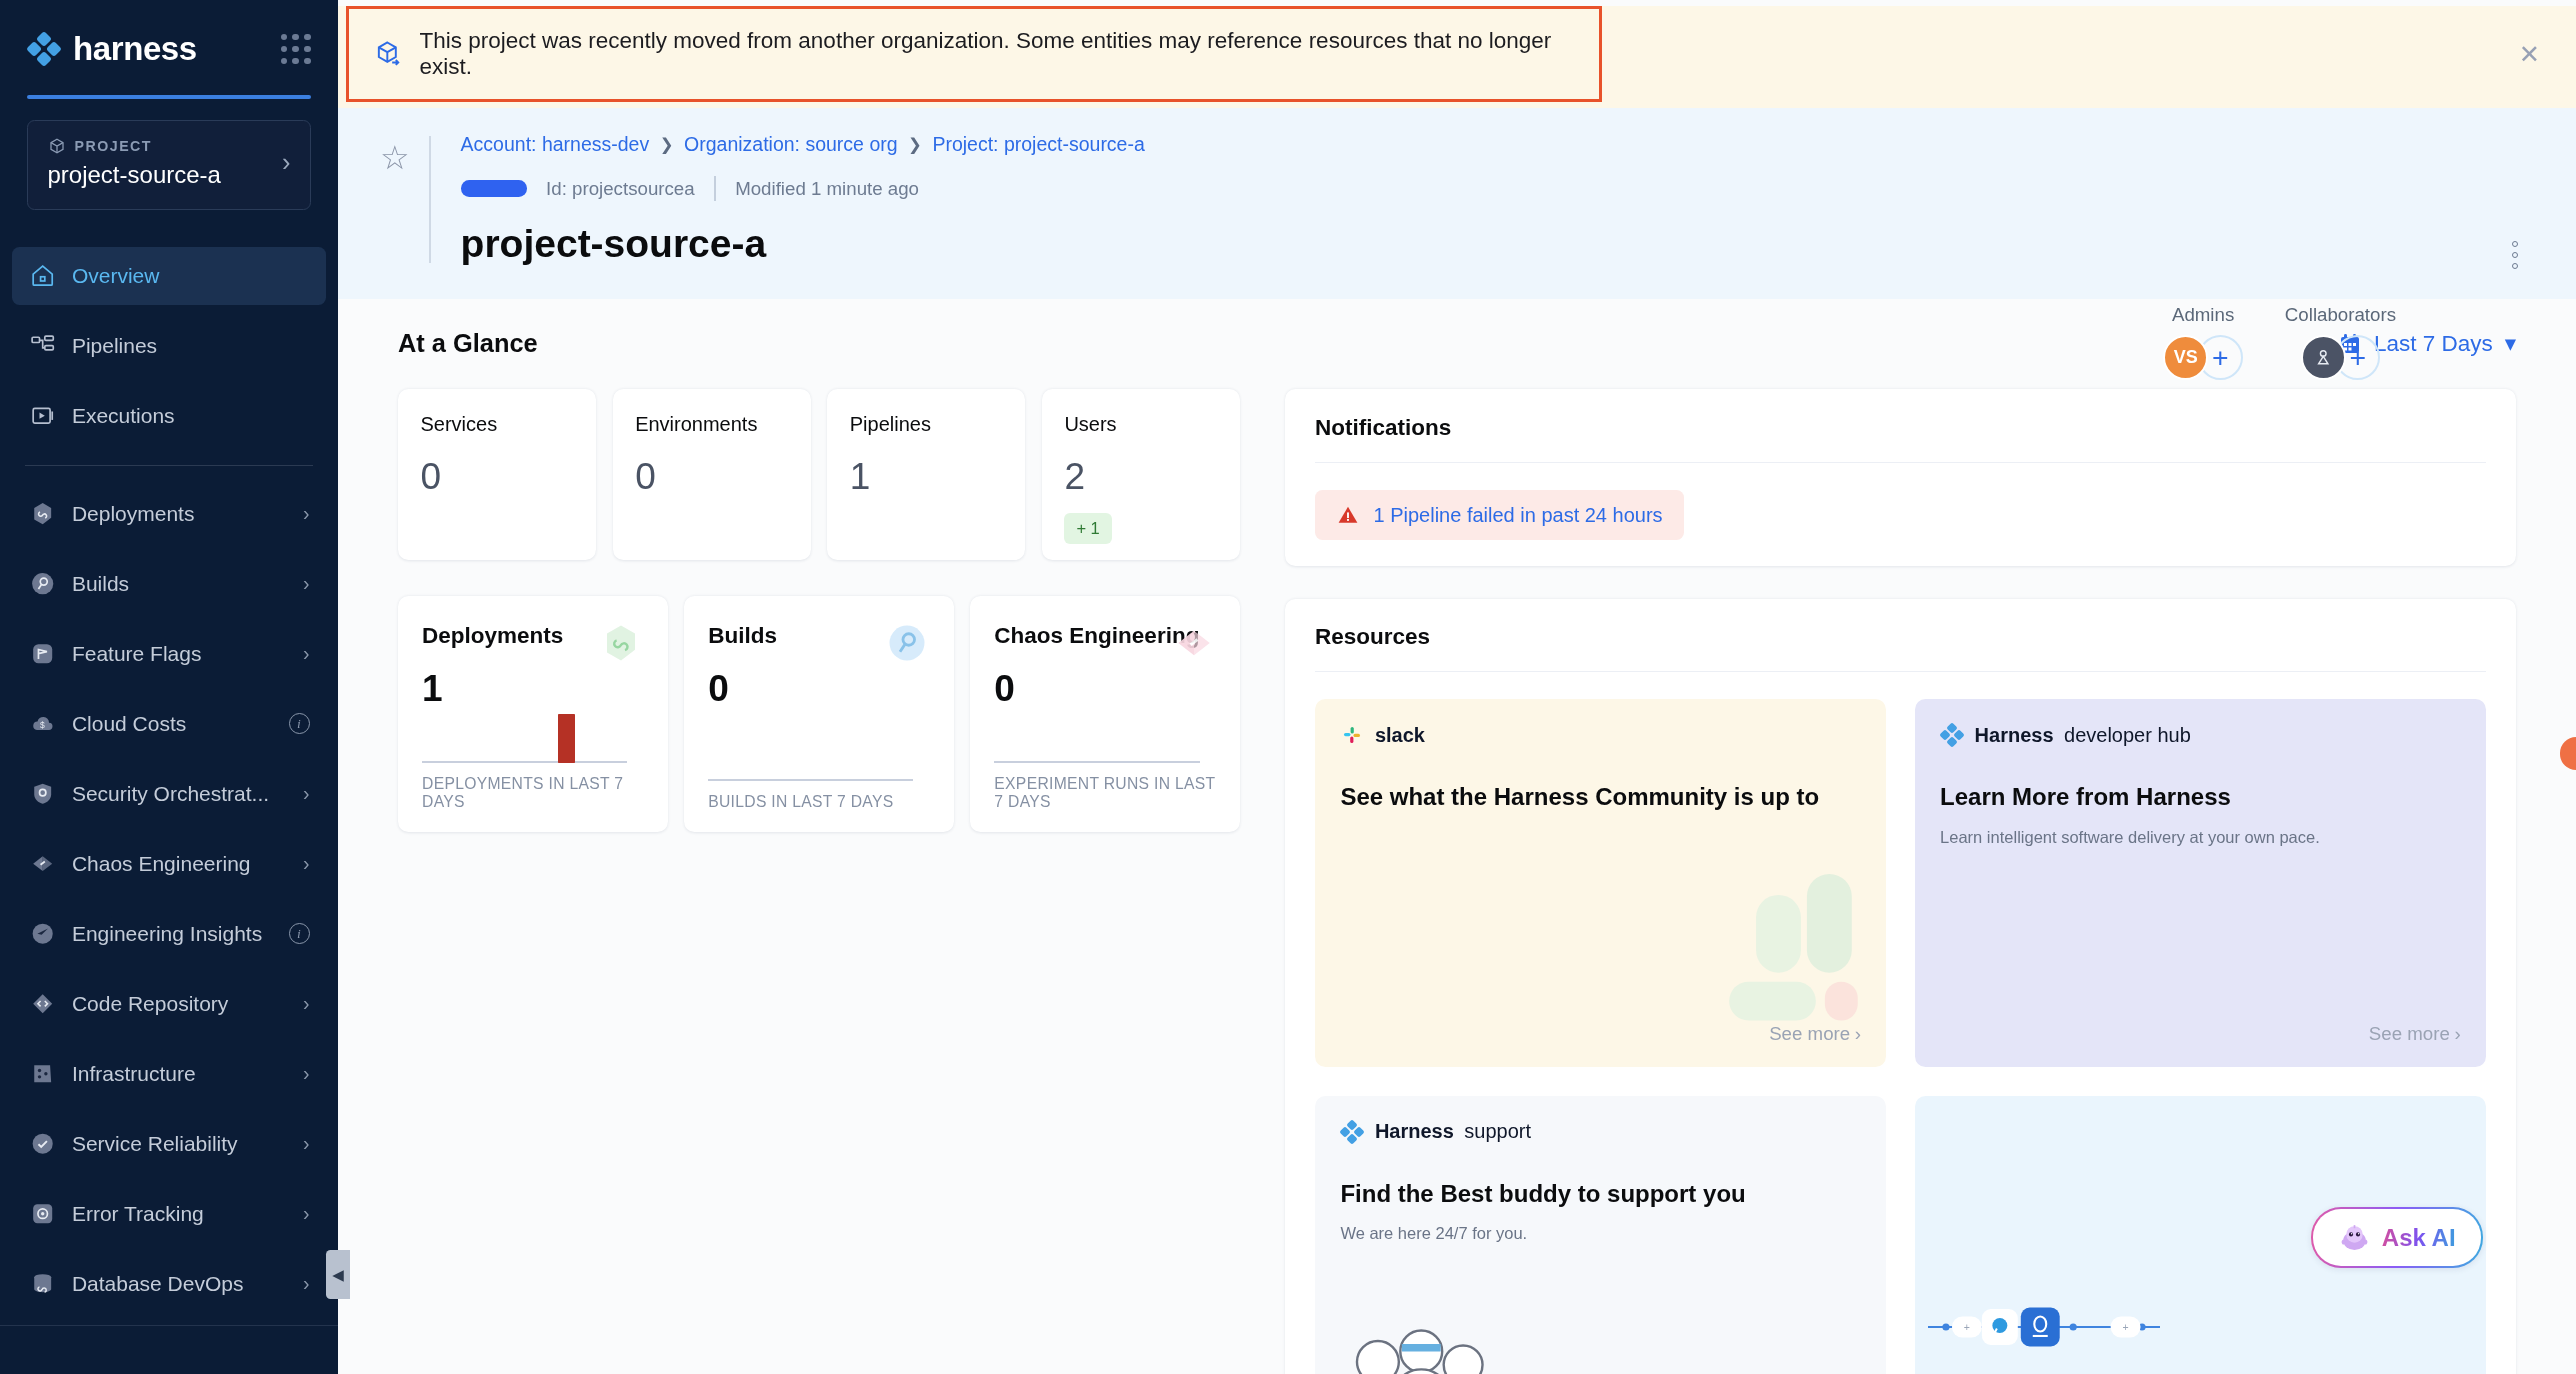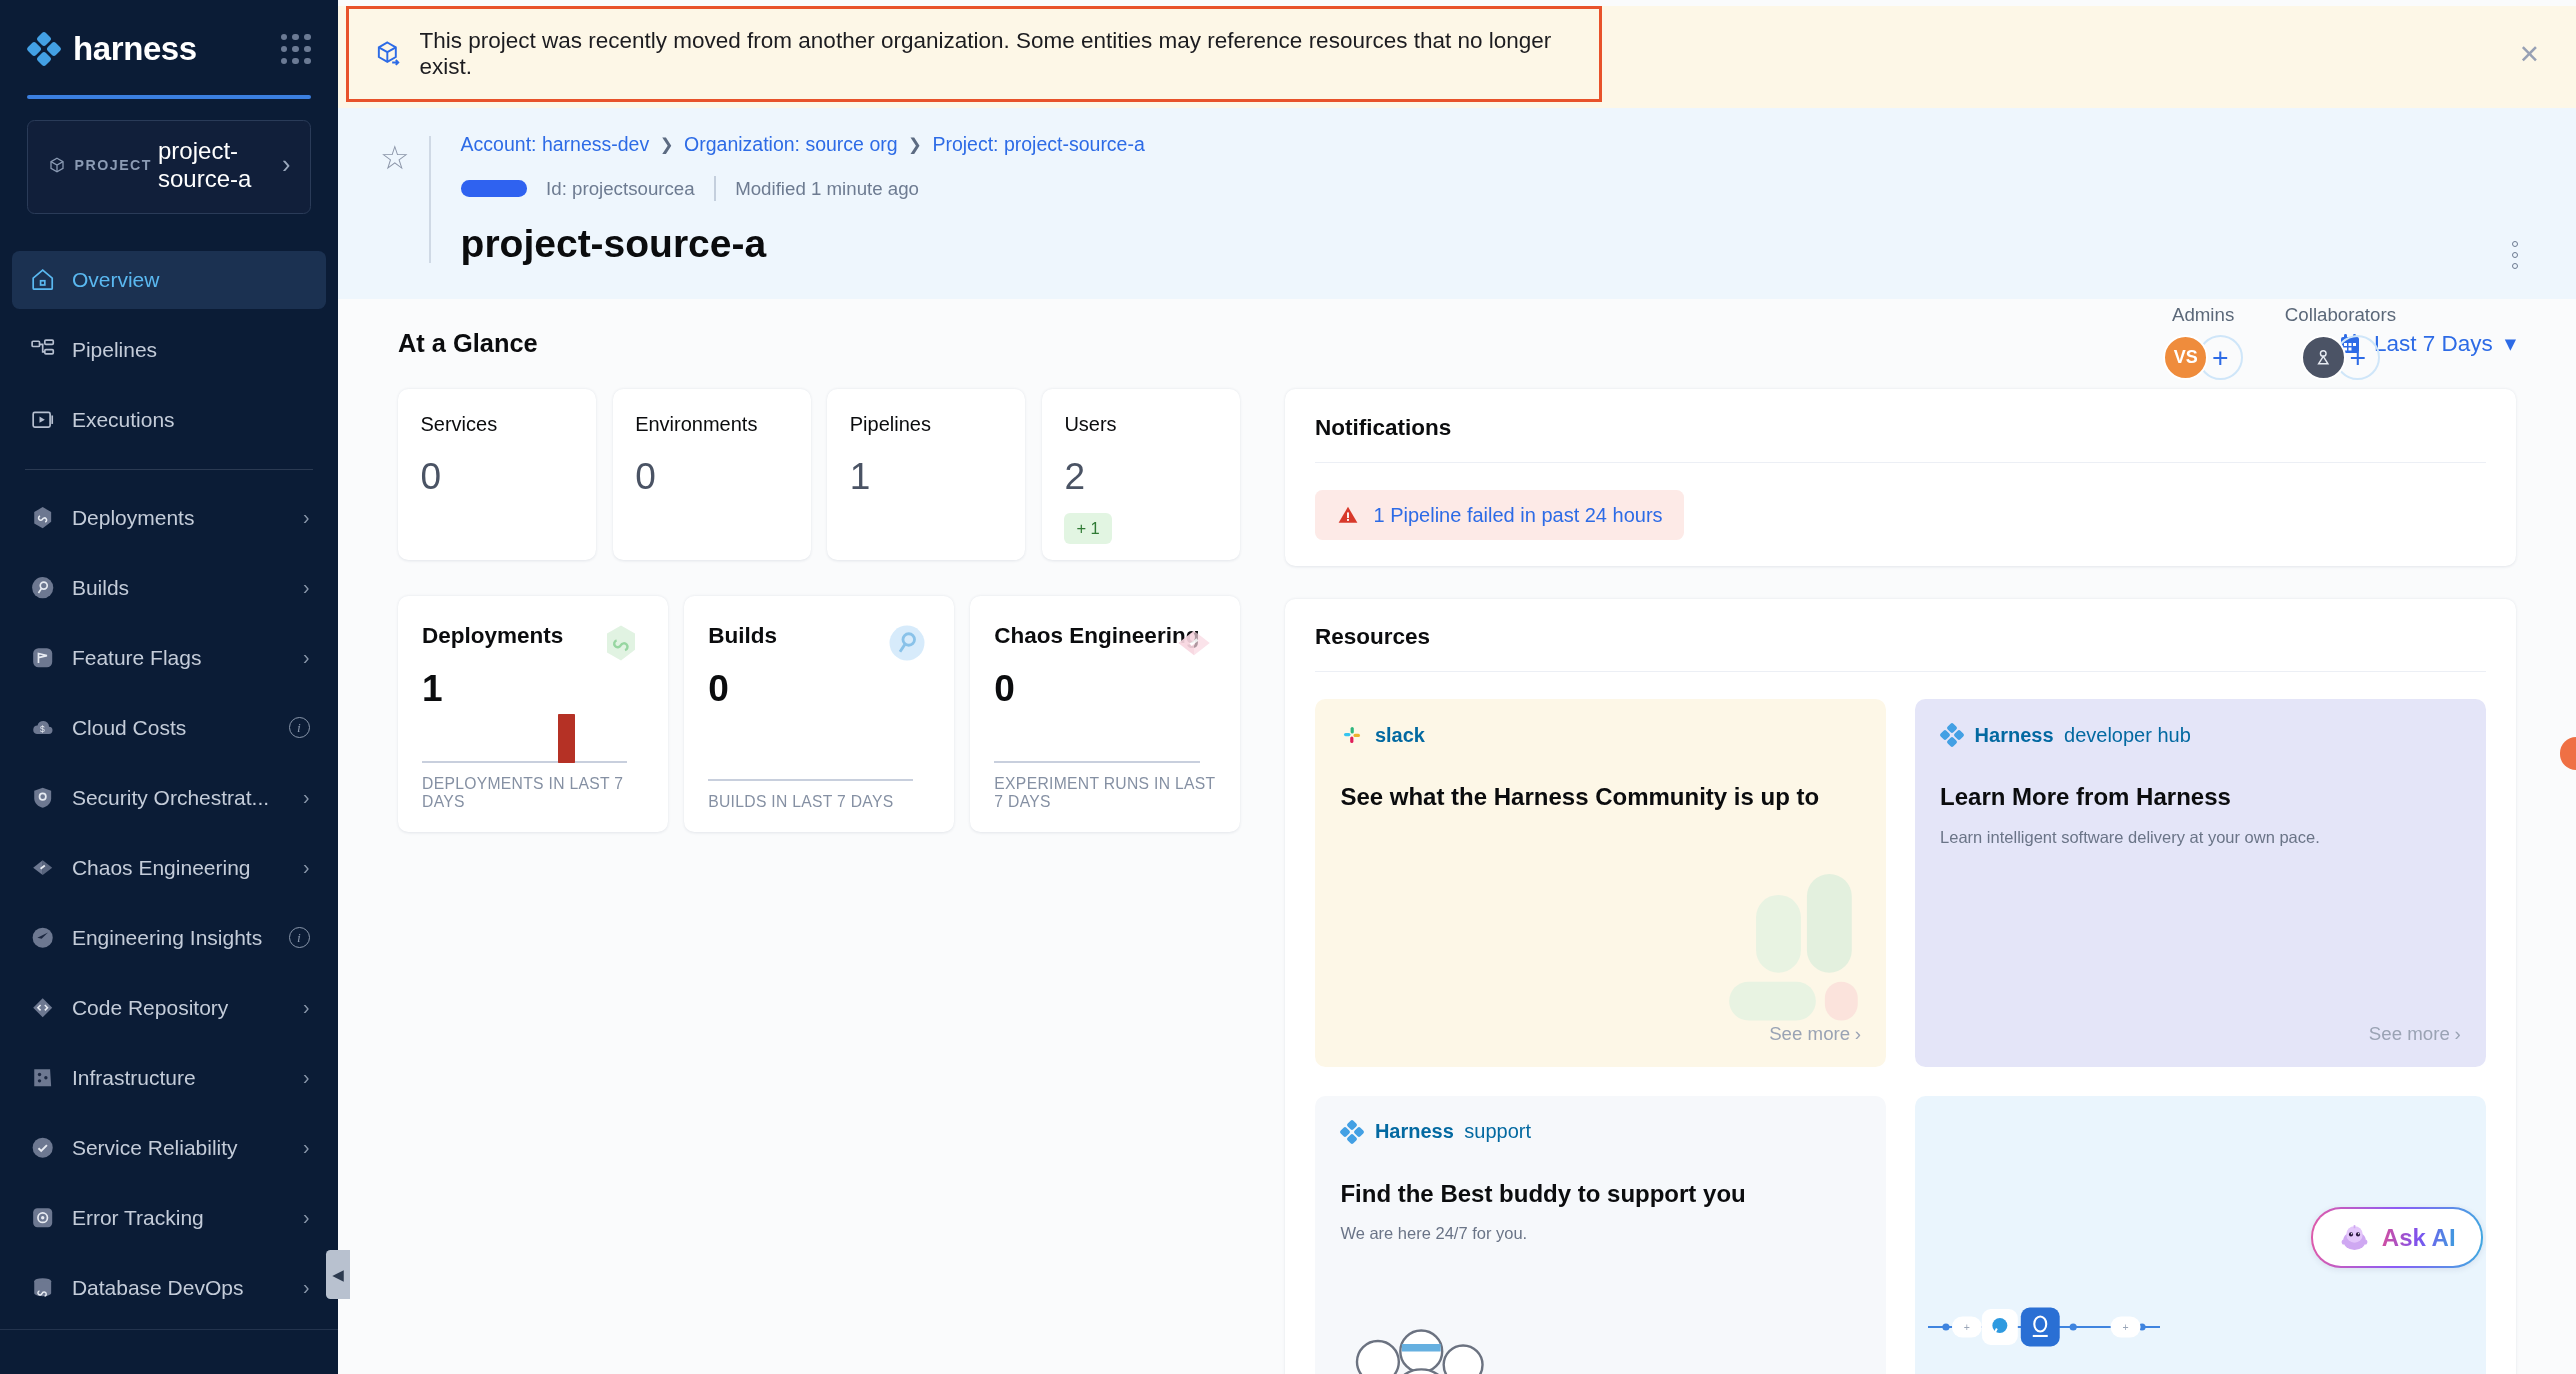--- a/index.html
+++ b/index.html
@@ -28,21 +28,21 @@
   .grid-dots i { width: 6.7px; height: 6.7px; border-radius: 50%; background: #6b7a94; display: block; }
   .sb-divider { height: 3.7px; background: #3b7fe0; margin: 27px 0 21px 0; border-radius: 2.2px; }
 
   .project-card {
     margin: 0 27px; padding: 16.5px 19.5px 19.5px 19.5px;
     border: 0.7px solid #2a3b58; border-radius: 7.5px;
     background: #111f3a;
     display: flex; align-items: center; justify-content: space-between;
     cursor: pointer;
   }
-  .pc-left { display: flex; flex-direction: row; gap: 6px; }
+  .pc-left { display: flex; flex-direction: column; gap: 6px; }
   .pc-label { display: flex; align-items: center; gap: 9px; color: #8b9bb4; font-size: 14.2px; font-weight: 700; letter-spacing: 1.5px; }
   .pc-name { color: #fff; font-size: 24px; font-weight: 500; }
   .chev { color: #9aa8bd; font-size: 25.4px; line-height: 1; font-weight: 300; }
 
   .nav { margin-top: 25.4px; }
   .nav-item {
     display: flex; align-items: center; gap: 15px;
     height: 58px; margin: 12px 12px; padding: 0 16.5px;
     border-radius: 7.5px; cursor: pointer;
     color: #c4ccd9; font-size: 21px;
@@ -191,21 +191,21 @@
   .res-grid { display: grid; grid-template-columns: 1fr 1fr; gap: 28.4px; }
   .res-card {
     border-radius: 10.5px; padding: 24px 25.4px 22.5px 25.4px;
     min-height: 368px; position: relative; overflow: hidden;
     display: flex; flex-direction: column; cursor: pointer;
   }
   .res-card.cream { background: #fdf7e7; }
   .res-card.lav { background: #e4e5f8; }
   .res-card.grey { background: #f6f8fb; }
   .res-card.ice { background: #eaf5fd; }
-  .res-brand { display: flex; align-items: center; gap: 10.5px; font-size: 20px; color: #0369a1; }
+  .res-brand { display: flex; align-items: center; gap: 10.5px; font-size: 20px; color: #0f172a; }
   .res-brand b { font-weight: 700; }
   .res-h { font-size: 24px; font-weight: 700; color: #0b0c0e; line-height: 1.34; margin-top: 34px; }
   .res-sub { font-size: 16.5px; color: #6a7487; line-height: 1.4; margin-top: 12px; }
   .see-more {
     margin-top: auto; align-self: flex-end;
     font-size: 18.7px; color: #9aa3b4; display: flex; align-items: center; gap: 4.5px;
     position: relative; z-index: 3;
   }
   .deco { position: absolute; pointer-events: none; }
 

